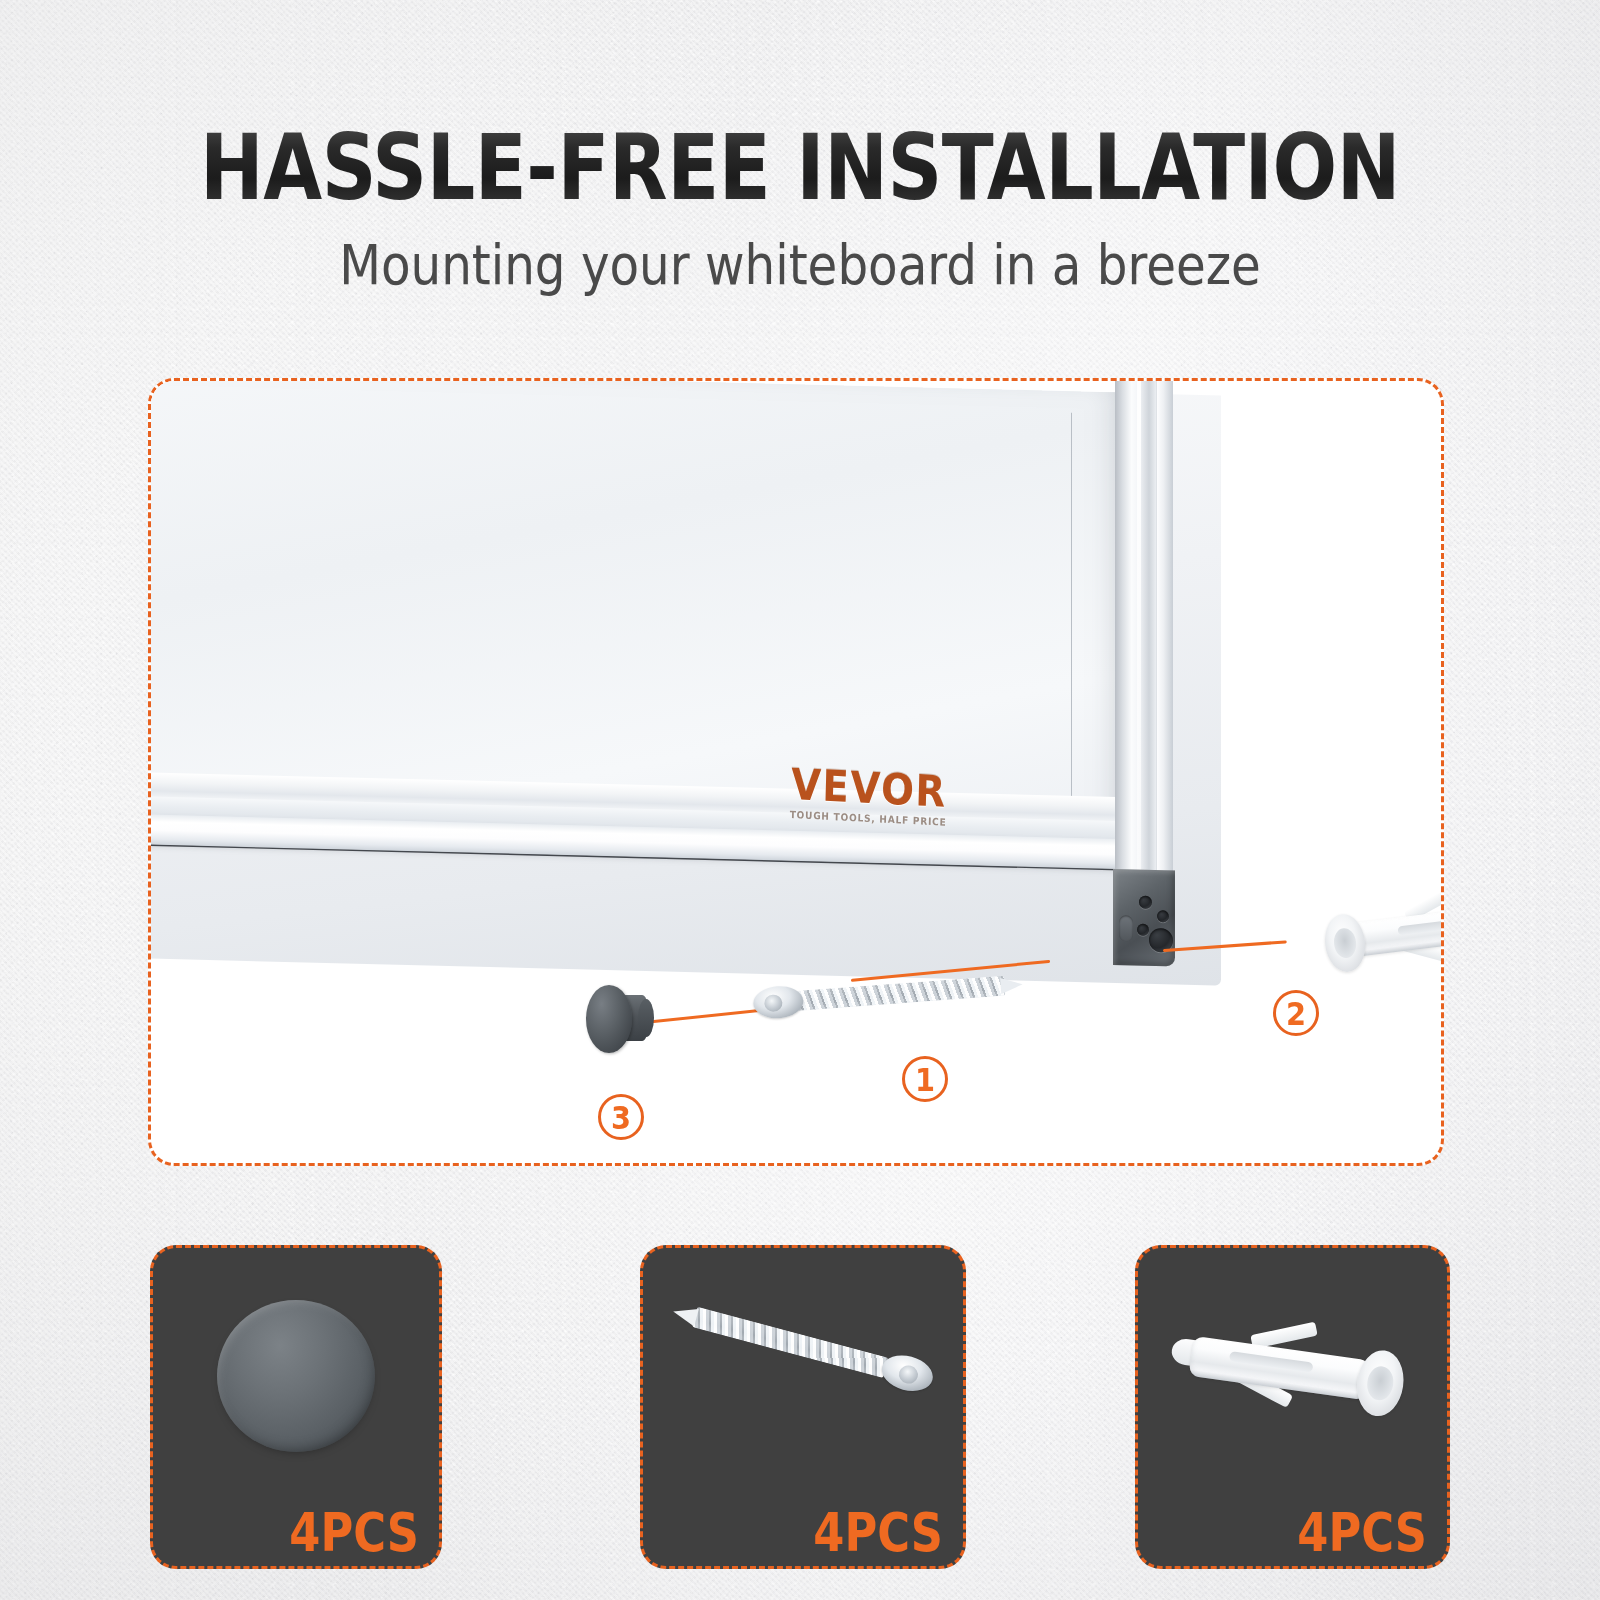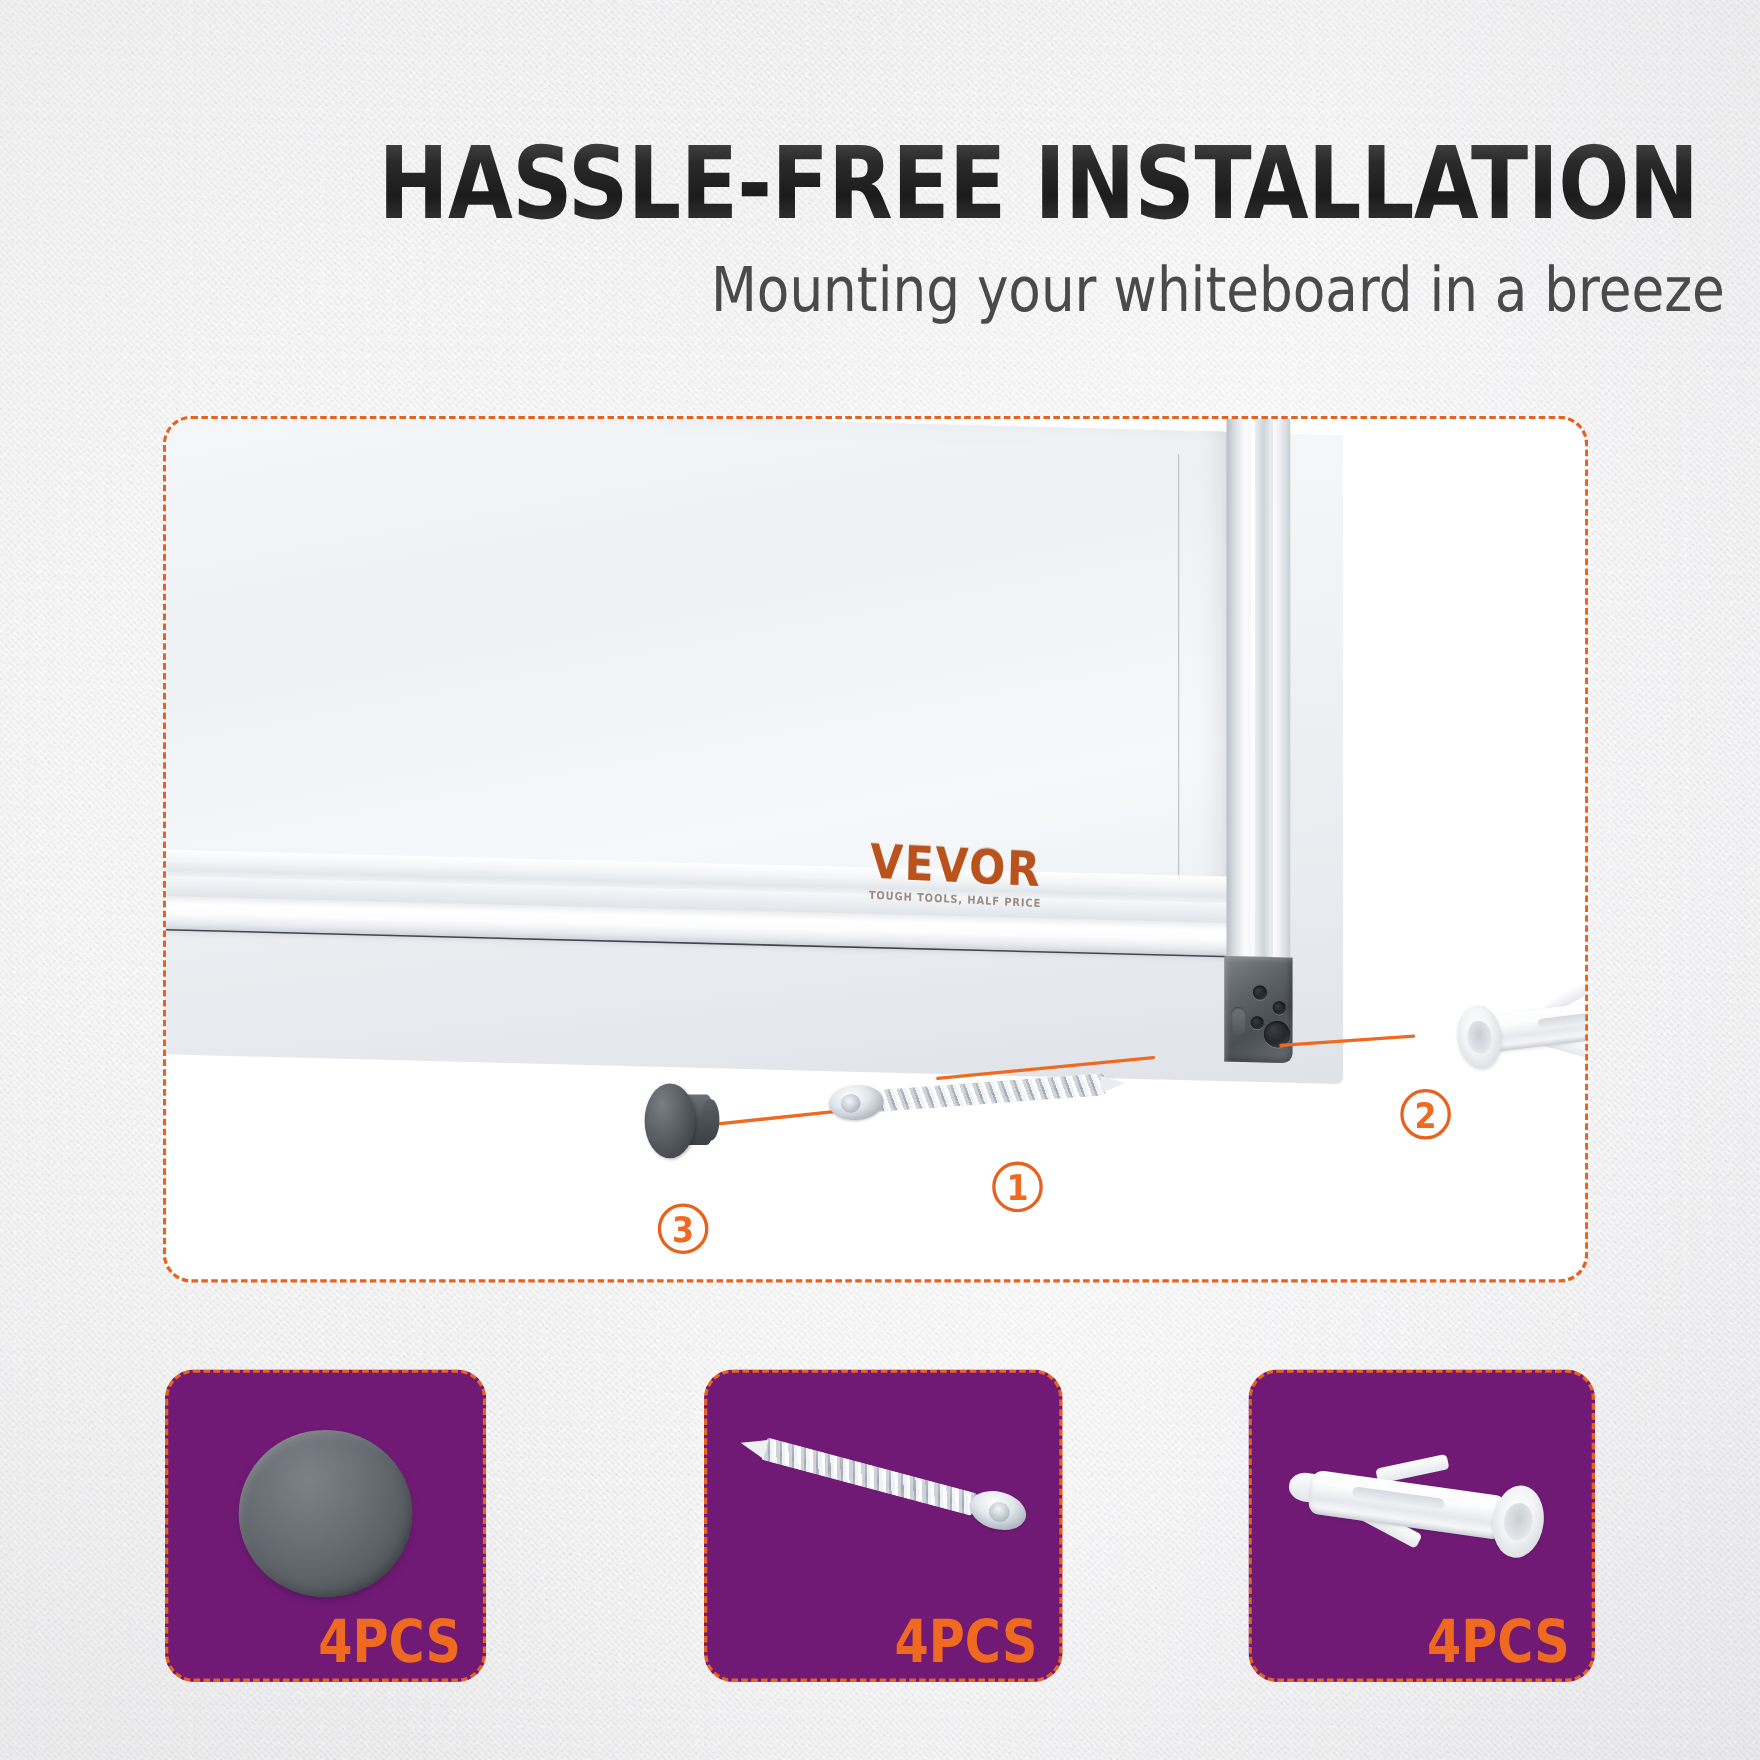--- a/index.html
+++ b/index.html
@@ -46,21 +46,21 @@
       repeating-linear-gradient(-43deg, rgba(255,255,255,.45) 0 3px, rgba(180,180,186,.09) 3px 5px),
       repeating-linear-gradient(13deg,  rgba(255,255,255,.35) 0 2px, rgba(170,170,178,.07) 2px 5px);
   }
   #bg-vignette {
     position: absolute;
     inset: 0;
     background: radial-gradient(ellipse 78% 70% at 50% 46%, rgba(255,255,255,.55) 0%, rgba(255,255,255,0) 58%, rgba(196,196,200,.22) 100%);
   }
 
   
-  #header { position: absolute; left: 0; right: 0; top: 122px; text-align: right; }
+  #header { position: absolute; left: 0; right: 0; top: 122px; text-align: center; }
   #main-title {
     font-family: "Liberation Sans Narrow", "DejaVu Sans Condensed", "Liberation Sans", sans-serif;
     font-weight: 700;
     font-size: 91px;
     letter-spacing: -0.5px;
     line-height: 1;
     color: #2b2b2b;
     transform: scaleX(.93);
     background: linear-gradient(180deg, #4a4a4a 0%, #2a2a2a 28%, #1c1c1c 62%, #3a3a3a 100%);
     -webkit-background-clip: text;
@@ -330,24 +330,24 @@
   .anchor .anc-nose {
     position: absolute;
     border-radius: 50% 6px 6px 50% / 50% 6px 6px 50%;
     background: linear-gradient(180deg, #fdfdfe 0%, #e3e7ea 100%);
   }
 
   
   .part-card {
     position: absolute;
     top: 1245px;
-    height: 284px;
+    height: 324px;
     border: 3px dashed #e8621f;
     border-radius: 26px;
-    background: #701a75;
+    background: #404040;
     box-sizing: border-box;
     overflow: hidden;
   }
   .card-qty {
     position: absolute;
     right: 20px; bottom: 6px;
     font-family: "Liberation Sans Narrow", "DejaVu Sans Condensed", "Liberation Sans", sans-serif;
     font-weight: 700;
     font-size: 54px;
     line-height: 1;

